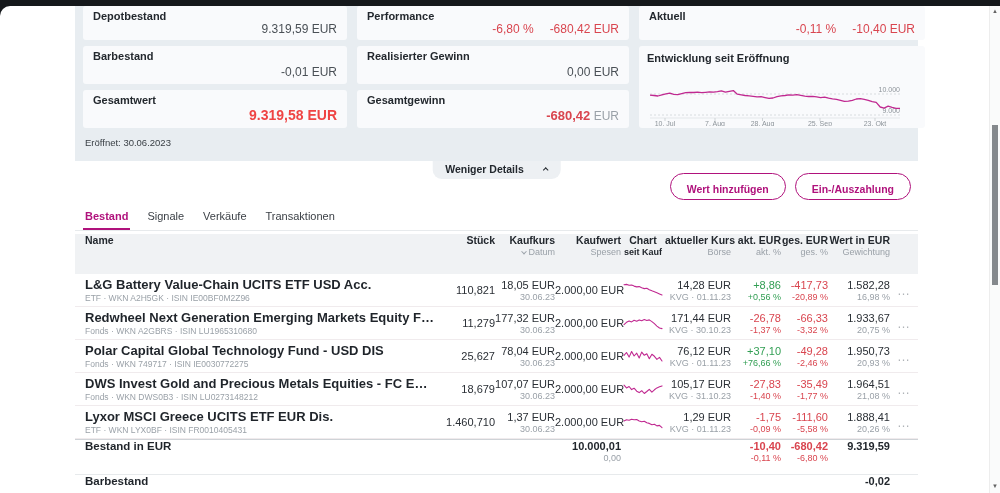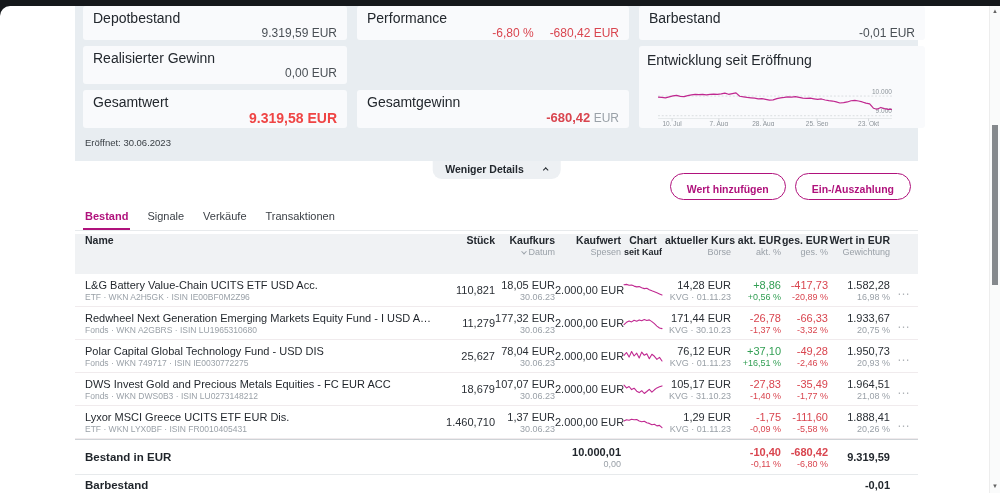--- a/index.html
+++ b/index.html
@@ -17,21 +17,21 @@
     font-family:"Liberation Sans","DejaVu Sans",sans-serif;color:var(--ink);}
   .chrome-bar{position:absolute;top:0;left:0;width:1000px;height:16px;background:#15181b;z-index:0}
   .page{position:relative;z-index:1;margin-top:6px;background:#fff;border-radius:10px 10px 0 0;height:487px;overflow:hidden}
   .content{margin-left:75px;width:843px}
 
   
   .summary-panel{background:var(--panel);padding:0 8px 6px 8px;height:155px}
   .cards-grid{display:grid;grid-template-columns:264px 272px 1fr;grid-template-rows:34px 38px 38px;
     column-gap:10px;row-gap:6px}
   .card{background:var(--card);border-radius:3px;padding:4px 10px 5px 10px;display:flex;flex-direction:column;justify-content:space-between}
-  .card .lbl{font-size:14px;font-weight:normal;color:var(--ink)}
+  .card .lbl{font-size:11px;font-weight:bold;color:var(--ink)}
   .card .val{font-size:12px;color:#4a5056;text-align:right;white-space:nowrap}
   .card .val.big{font-size:14px;font-weight:bold;color:#ef4444}
   .card .val .pair{display:inline-block;margin-left:16px}
   .neg{color:var(--neg)!important}
   .pos{color:var(--pos)!important}
   .bold-neg{font-weight:bold;font-size:13px}
   .suffix{color:var(--muted);font-weight:normal;font-size:12px}
   .chart-card{grid-column:3;grid-row:2 / span 2;padding:6px 22px 2px 8px}
   .chart-card .lbl{margin-bottom:0}
   .opened{font-size:9.5px;color:#3a4046;padding:9px 2px 0 2px}
@@ -60,26 +60,26 @@
   .h1{display:block;font-size:10.5px;font-weight:bold;color:var(--ink);white-space:nowrap}
   .h2{display:block;font-size:9px;color:var(--muted);margin-top:1px;white-space:nowrap}
   .h2.dark{color:var(--ink);font-weight:bold}
   .chev{display:inline-block;width:4px;height:4px;border-right:1.3px solid currentColor;border-bottom:1.3px solid currentColor}
   .chev.down{transform:rotate(45deg) translate(-1px,-1px)}
   .chev.up{transform:rotate(-135deg);margin-bottom:-2px}
 
   .trow{display:flex;align-items:center;height:33px;border-bottom:1px solid #f0ebed;cursor:pointer}
   .t1{font-size:11px;color:#2a2f35;white-space:nowrap}
   .t2{font-size:9px;color:var(--muted);margin-top:1px;white-space:nowrap}
-  .c-name .t1{font-weight:normal;font-size:11px;color:#1f242a;overflow:hidden;text-overflow:ellipsis}
+  .c-name .t1{font-weight:bold;font-size:13px;color:#1f242a;overflow:hidden;text-overflow:ellipsis}
   .c-name .t2{font-size:8.5px}
   .spark{display:block;margin:0 auto}
   .menu-dots{color:#b0b4b8;font-size:13px;letter-spacing:1px;line-height:10px;cursor:pointer}
 
-  .totrow{display:flex;align-items:center}
+  .totrow{display:flex;align-items:flex-start}
   .totrow .c-name{font-size:11.5px;font-weight:bold;color:#1f242a}
   .tot1{font-size:11px;font-weight:bold;color:#22272d;white-space:nowrap}
   .totrow .t2{margin-top:1px}
   .tr-bestand{height:35px;border-top:1px solid #cfd3d7}
   .tr-bar{height:21px;border-top:1px solid #e7eaec}
   .tr-gesamt{height:22px;border-top:1px solid #e7eaec;border-bottom:1px solid #e7eaec}
 
   
   .scrollbar{position:fixed;top:6px;right:0;bottom:0;width:11px;background:#fafbfb;border-left:1px solid #ededed;z-index:5}
   .sb-arrow{position:absolute;left:0;width:100%;text-align:center;font-size:6px;color:#636363;line-height:10px;cursor:pointer}
@@ -96,20 +96,24 @@
 
     <section class="summary-panel">
       <div class="cards-grid">
         <div class="card">
           <span class="lbl">Depotbestand</span>
           <span class="val">9.319,59 EUR</span>
         </div>
         <div class="card">
           <span class="lbl">Performance</span>
           <span class="val"><span class="signed neg">-6,80 %</span><span class="pair signed neg">-680,42 EUR</span></span>
+        </div>
+        <div class="card">
+          <span class="lbl">Aktuell</span>
+          <span class="val"><span class="signed neg">-0,11 %</span><span class="pair signed neg">-10,40 EUR</span></span>
         </div>
 
         <div class="card">
           <span class="lbl">Barbestand</span>
           <span class="val">-0,01 EUR</span>
         </div>
         <div class="card">
           <span class="lbl">Realisierter Gewinn</span>
           <span class="val">0,00 EUR</span>
         </div>
@@ -302,21 +306,21 @@
             <svg class="spark" width="40" height="18" viewBox="0 0 40 18">
               <polyline points="1.0,8.3 3.5,5.5 6.1,10.1 8.6,4.5 11.1,9.0 13.7,6.2 16.2,11.0 18.7,5.1 21.3,8.3 23.8,6.8 26.3,11.8 28.9,7.3 31.4,9.3 33.9,12.4 36.5,10.4 39.0,14.0" fill="none" stroke="#c02890" stroke-width="1.1" stroke-linejoin="round" stroke-linecap="round"></polyline>
             </svg>
           </div>
     <div class="col num c-kurs">
             <div class="t1">76,12 EUR</div>
             <div class="t2">KVG · 01.11.23</div>
           </div>
     <div class="col num c-akt">
             <div class="t1 signed pos">+37,10</div>
-            <div class="t2 signed pos">+16,51 %</div>
+            <div class="t2 signed pos">+76,66 %</div>
           </div>
     <div class="col num c-ges">
             <div class="t1 signed neg">-49,28</div>
             <div class="t2 signed neg">-2,46 %</div>
           </div>
     <div class="col num c-wert">
             <div class="t1">1.950,73</div>
             <div class="t2">20,93 %</div>
           </div>
     <div class="col c-menu"><span class="menu-dots">…</span></div>
@@ -428,21 +432,21 @@
     <div class="totrow tr-bar">
       <div class="col c-name">Barbestand</div>
       <div class="col num c-stueck"></div>
         <div class="col num c-kk"></div>
         <div class="col num c-kw"></div>
       <div class="col c-chart"></div>
         <div class="col num c-kurs"></div>
         <div class="col num c-akt"></div>
         <div class="col num c-ges"></div>
       <div class="col num c-wert">
-          <div class="tot1">-0,01</div>
+          <div class="tot1">-0,02</div>
         </div>
       <div class="col c-menu"></div>
     </div>
 
     <div class="totrow tr-gesamt">
       <div class="col c-name">Gesamtwert</div>
       <div class="col num c-stueck"></div>
         <div class="col num c-kk"></div>
         <div class="col num c-kw"></div>
       <div class="col c-chart"></div>

